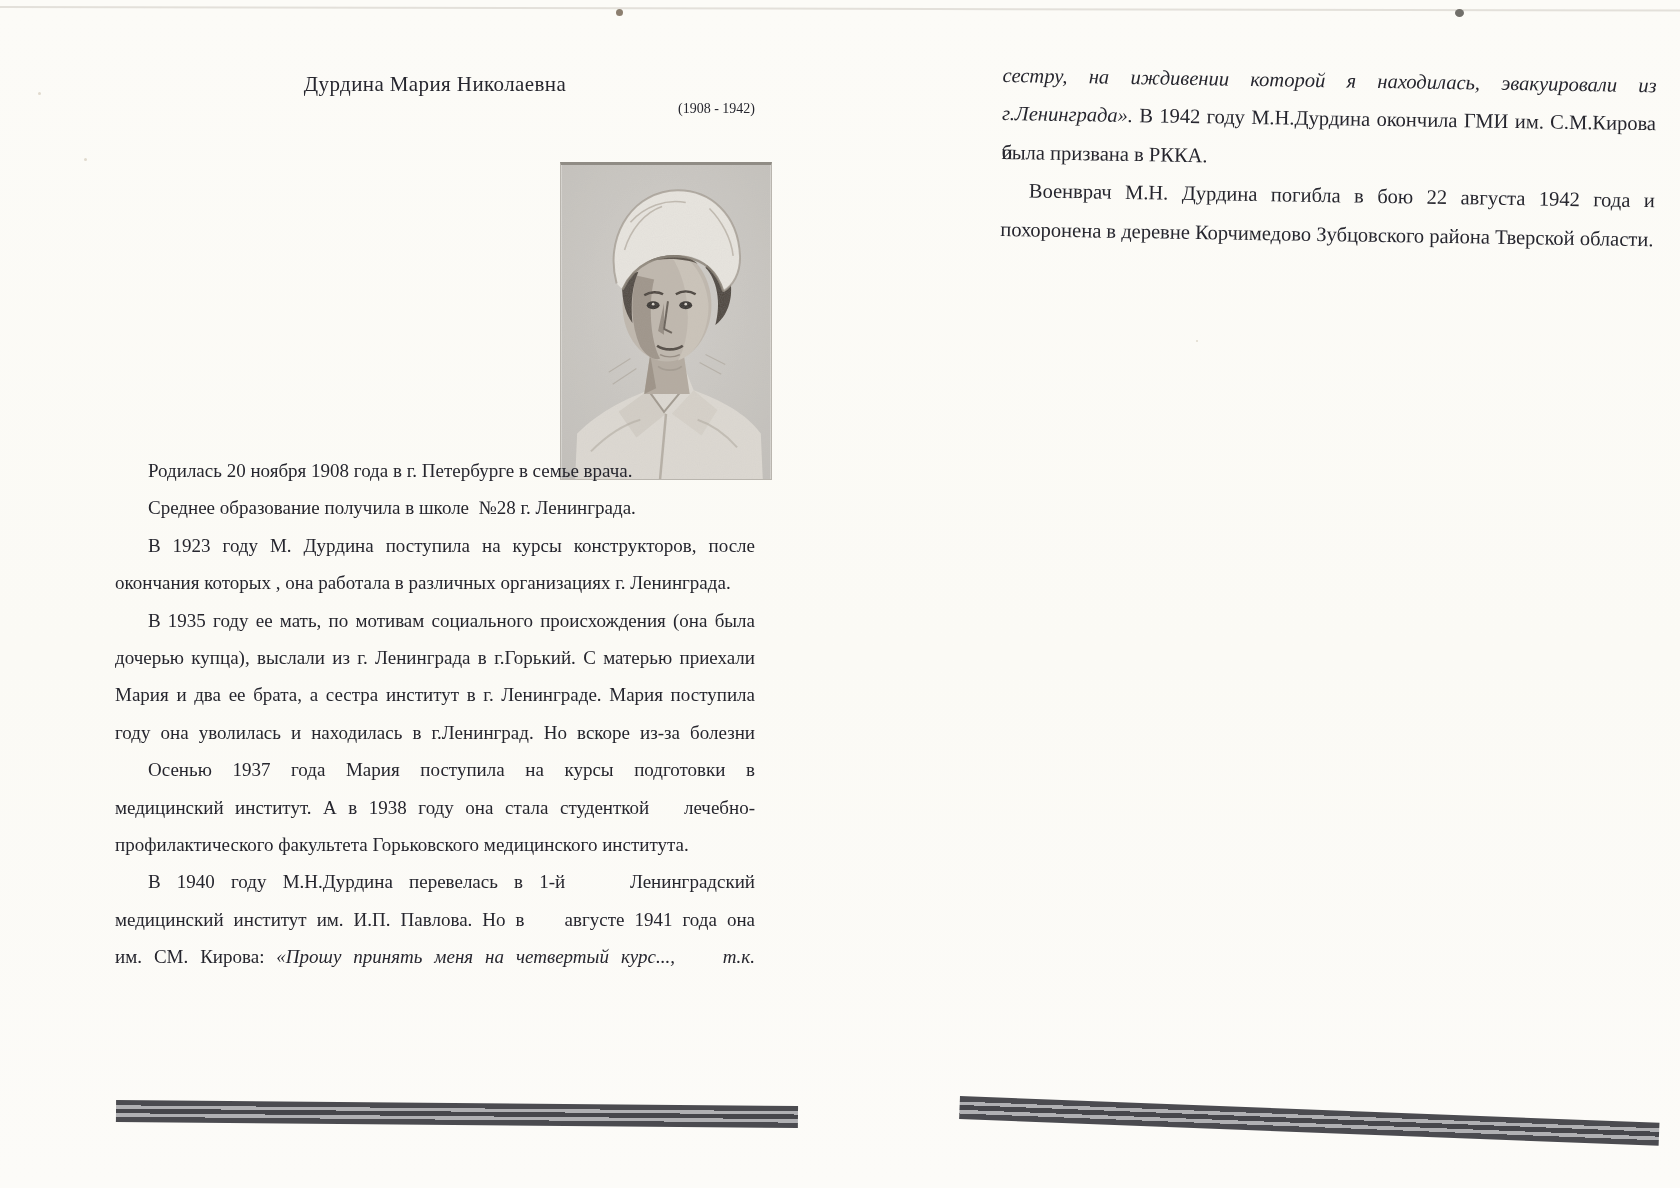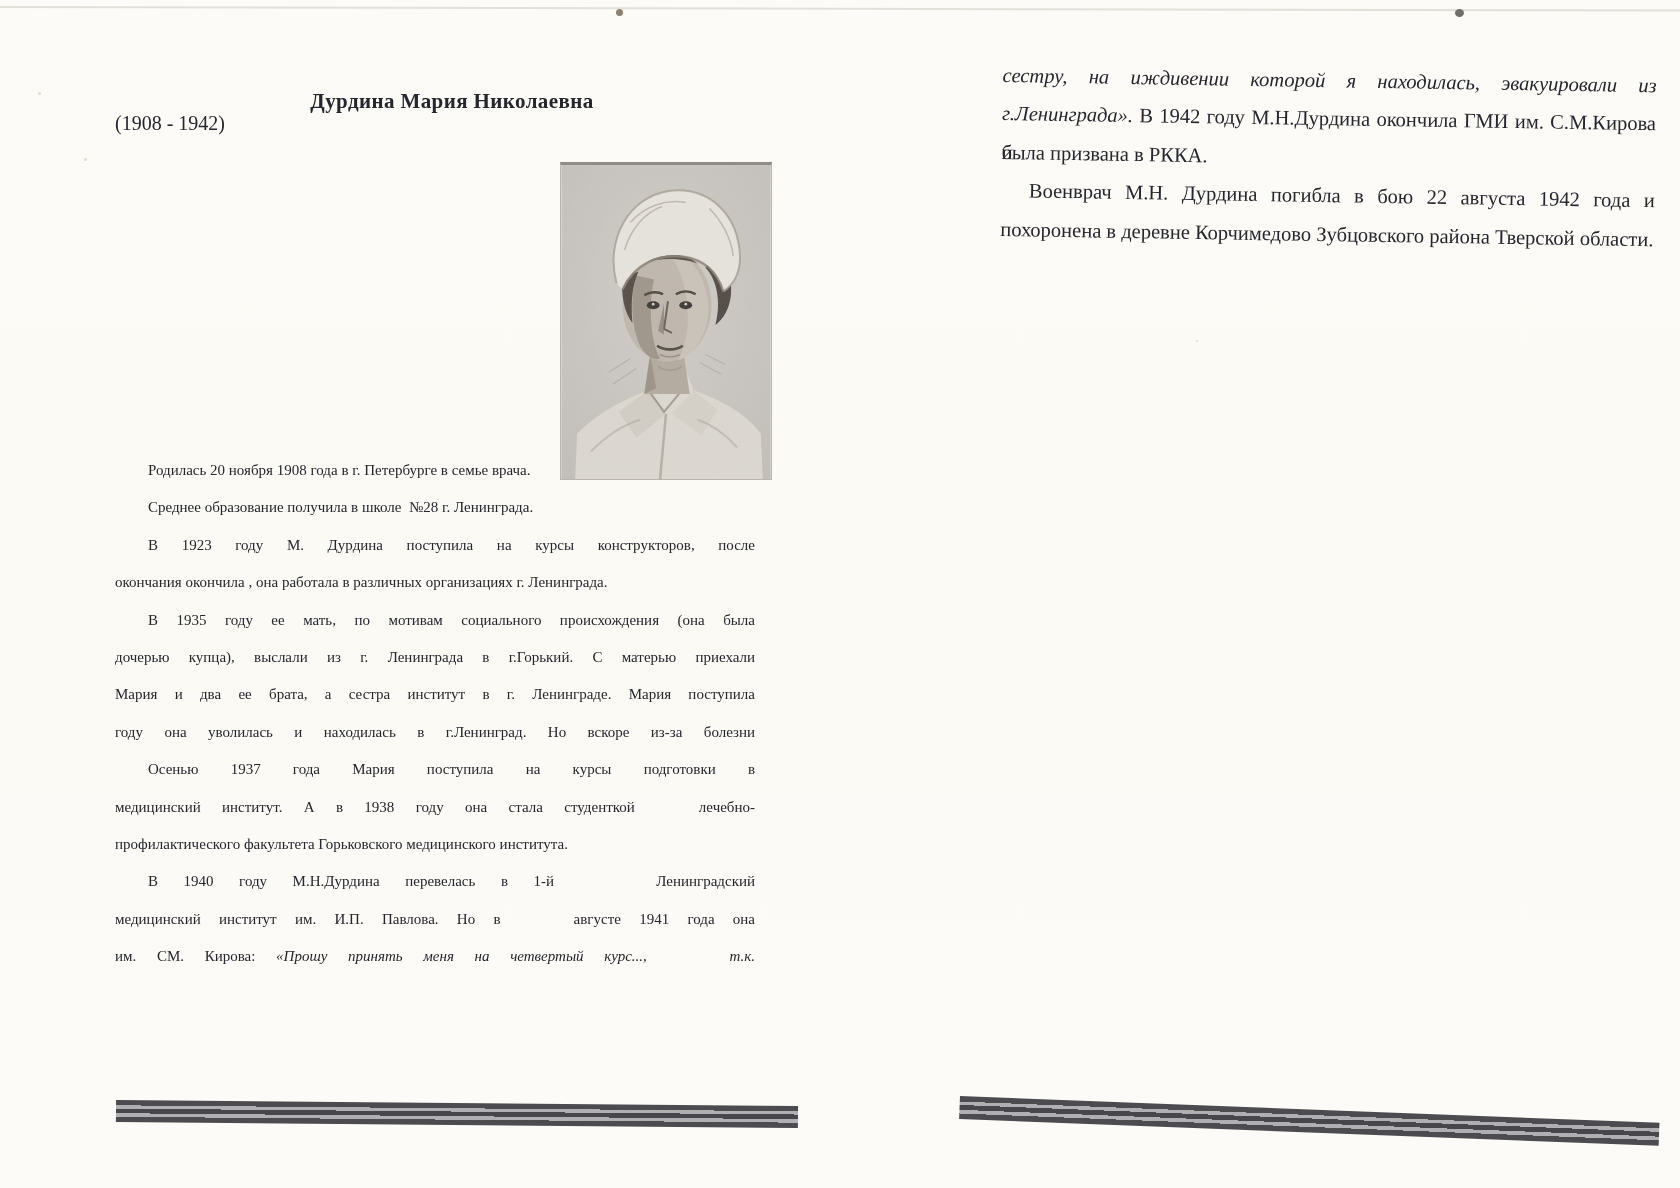--- a/index.html
+++ b/index.html
@@ -12,29 +12,29 @@
   
   .edge-line{position:absolute;left:0;top:6px;width:1680px;height:2px;
              background:#e3e0da;transform:rotate(0.12deg);transform-origin:left center;}
   .dot{position:absolute;border-radius:50%;}
   .dot1{left:616px;top:9px;width:7px;height:7px;background:#8c7f70;}
   .dot2{left:1455px;top:9px;width:9px;height:8px;background:#716f6a;}
   .speck{position:absolute;width:3px;height:3px;border-radius:50%;background:#d9d2c4;opacity:.8;}
   .s1{left:38px;top:92px;} .s2{left:84px;top:158px;} .s3{left:1196px;top:340px;width:2px;height:2px;}
 
   
-  .title{position:absolute;left:115px;top:72px;width:640px;margin:17px;
-         text-align:center;font-size:21px;font-weight:bold;letter-spacing:.4px;}
-  .years{position:absolute;left:115px;top:112px;width:640px;
-         text-align:left;font-size:20px;}
+  .title{position:absolute;left:115px;top:72px;width:640px;margin:0;
+         text-align:center;font-size:21px;font-weight:normal;letter-spacing:.4px;}
+  .years{position:absolute;left:115px;top:101px;width:640px;
+         text-align:right;font-size:14px;}
   .portrait{position:absolute;left:560px;top:162px;width:212px;height:318px;margin:0;
             border:1px solid #b9b5ae;border-top:3px solid #908c85;box-sizing:border-box;}
   .portrait svg{display:block;width:100%;height:100%;}
 
-  .body-left{position:absolute;left:115px;top:452px;width:640px;font-size:15px;}
+  .body-left{position:absolute;left:115px;top:452px;width:640px;font-size:19px;}
   .body-right{position:absolute;left:1003px;top:56px;width:654px;font-size:20.5px;
               transform:rotate(0.9deg);transform-origin:left top;}
   .line{display:block;line-height:37.4px;height:37.4px;text-align:left;
         overflow:visible;white-space:normal;}
   .body-right .line{line-height:38.4px;height:38.4px;}
   .j{text-align:justify;text-align-last:justify;}
   .i > span:first-child{padding-left:33px;}
   .body-right .i > span:first-child{padding-left:28px;}
   .it{font-style:italic;}
 
@@ -124,21 +124,21 @@
 
           <path d="M48,210 L70,196 M52,222 L76,206 M140,200 L162,212 M146,192 L166,202" stroke="#a29a8e" stroke-width="1.2" opacity=".5"></path>
         </g>
       </svg>
     </figure>
 
     <div class="body-left">
       <div class="line i"><span>Родилась 20 ноября 1908 года в г. Петербурге в семье врача.</span></div>
       <div class="line i"><span>Среднее образование получила в школе &nbsp;№28 г. Ленинграда.</span></div>
       <div class="line i j"><span>В 1923 году М. Дурдина поступила на курсы конструкторов, после</span></div>
-      <div class="line"><span>окончания окончила , она работала в различных организациях г. Ленинграда.</span></div>
+      <div class="line"><span>окончания которых , она работала в различных организациях г. Ленинграда.</span></div>
       <div class="line i j"><span>В 1935 году ее мать, по мотивам социального происхождения (она была</span></div>
       <div class="line j"><span>дочерью купца), выслали из г. Ленинграда в г.Горький. С матерью приехали</span></div>
       <div class="line j"><span>Мария и два ее брата, а сестра институт в г. Ленинграде. Мария поступила</span></div>
       <div class="line j"><span>году она уволилась и находилась в г.Ленинград. Но вскоре из-за болезни</span></div>
       <div class="line i j"><span>Осенью 1937 года Мария поступила на курсы подготовки в</span></div>
       <div class="line j"><span>медицинский институт. А в 1938 году она стала студенткой &nbsp; лечебно-</span></div>
       <div class="line"><span>профилактического факультета Горьковского медицинского института.</span></div>
       <div class="line i j"><span>В 1940 году М.Н.Дурдина перевелась в 1-й &nbsp;&nbsp; Ленинградский</span></div>
       <div class="line j"><span>медицинский институт им. И.П. Павлова. Но в &nbsp;&nbsp; августе 1941 года она</span></div>
       <div class="line j">

